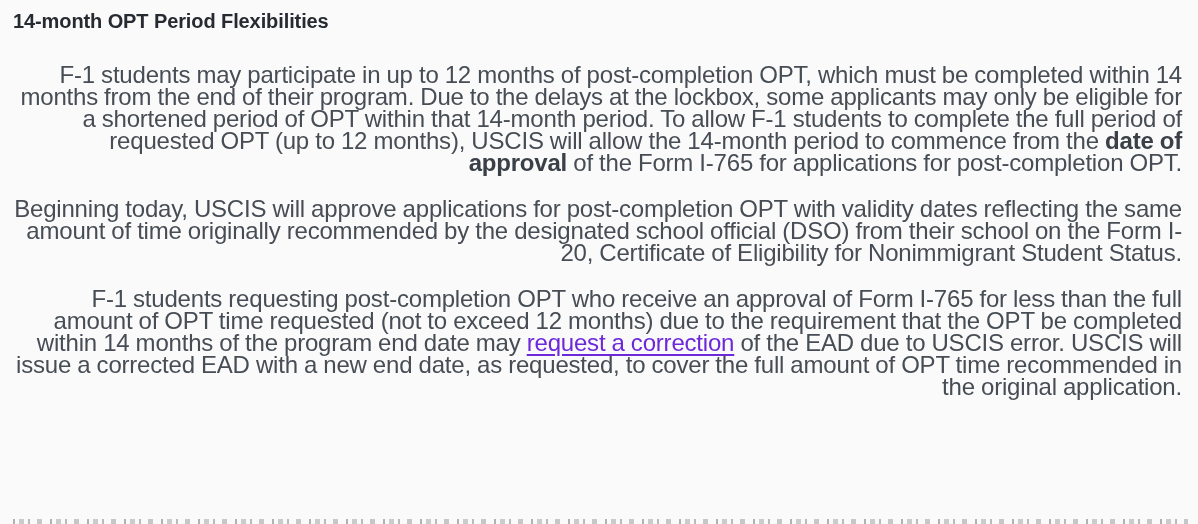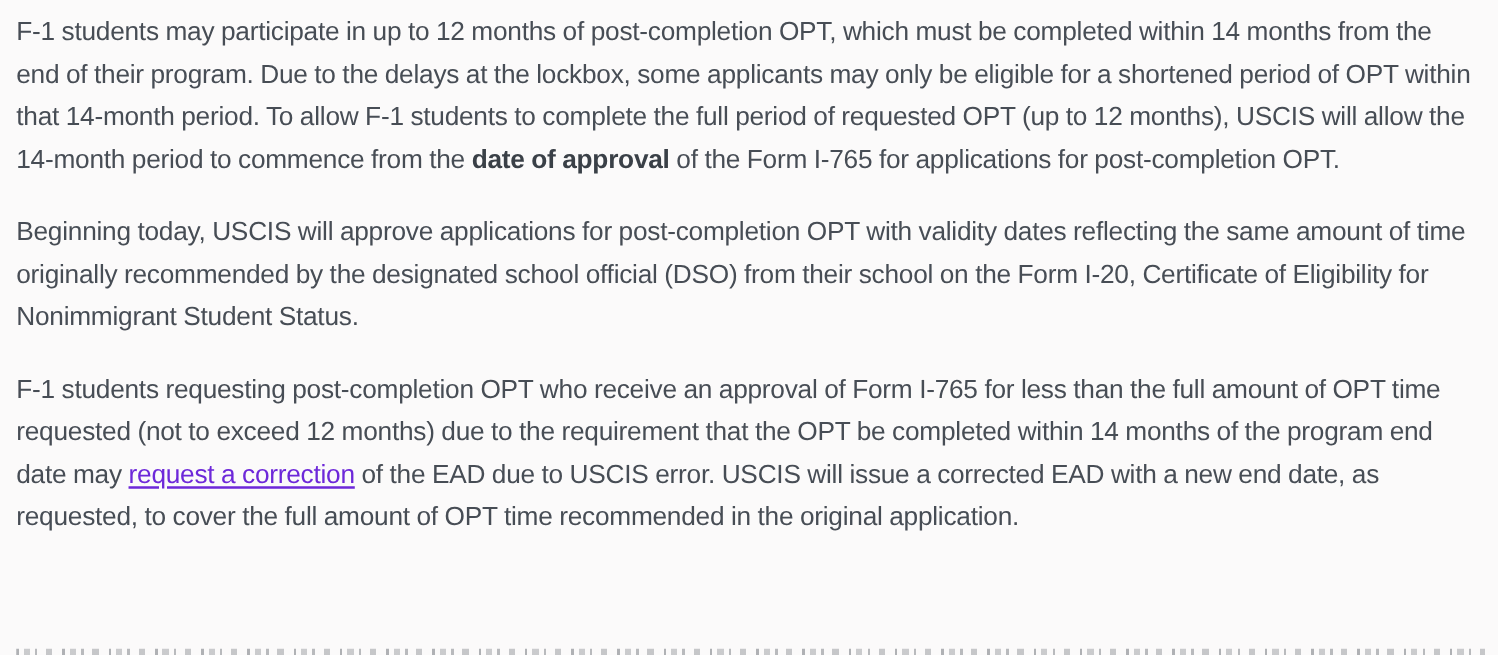--- a/index.html
+++ b/index.html
@@ -21,25 +21,26 @@
   h1.heading {
     margin: 0 0 30px 0;
     font-size: 20px;
     line-height: 25px;
     font-weight: 700;
     color: #262b32;
     letter-spacing: -0.1px;
   }
   p.para {
     margin: 0 0 24px 0;
-    font-size: 21px;
-    line-height: 34px;
+    font-size: 24px;
+    line-height: 22px;
     color: #474d55;
     letter-spacing: -0.2px;
     word-spacing: -0.3px;
+    text-align: right;
   }
   p.para strong {
     font-weight: 700;
     color: #3a4047;
   }
   a.text-link {
     color: #6d28d9;
     text-decoration: underline;
     text-underline-offset: 3px;
   }
@@ -60,20 +61,21 @@
         transparent 17px, transparent 24px,
         rgba(90, 95, 102, 0.6) 24px, rgba(90, 95, 102, 0.6) 29px,
         transparent 29px, transparent 37px);
   }
 </style>
 </head>
 <body>
 
 <div class="doc">
 
+  <h1 class="heading">14-month OPT Period Flexibilities</h1>
 
   <p class="para"><span>F-1 students may participate in up to 12 months of post-completion OPT, which must be completed within 14 months from the end of their program. Due to the delays at the lockbox, some applicants may only be eligible for a shortened period of OPT within that 14-month period. To allow F-1 students to complete the full period of requested OPT (up to 12 months), USCIS will allow the 14-month period to commence from the </span><strong>date of approval</strong><span> of the Form I-765 for applications for post-completion OPT.</span></p>
 
   <p class="para">Beginning today, USCIS will approve applications for post-completion OPT with validity dates reflecting the same amount of time originally recommended by the designated school official (DSO) from their school on the Form I-20, Certificate of Eligibility for Nonimmigrant Student Status.</p>
 
   <p class="para"><span>F-1 students requesting post-completion OPT who receive an approval of Form I-765 for less than the full amount of OPT time requested (not to exceed 12 months) due to the requirement that the OPT be completed within 14 months of the program end date may </span><a href="#" class="text-link">request a correction</a><span> of the EAD due to USCIS error. USCIS will issue a corrected EAD with a new end date, as requested, to cover the full amount of OPT time recommended in the original application.</span></p>
 
 </div>
 
 <div class="cutoff-strip"></div>

